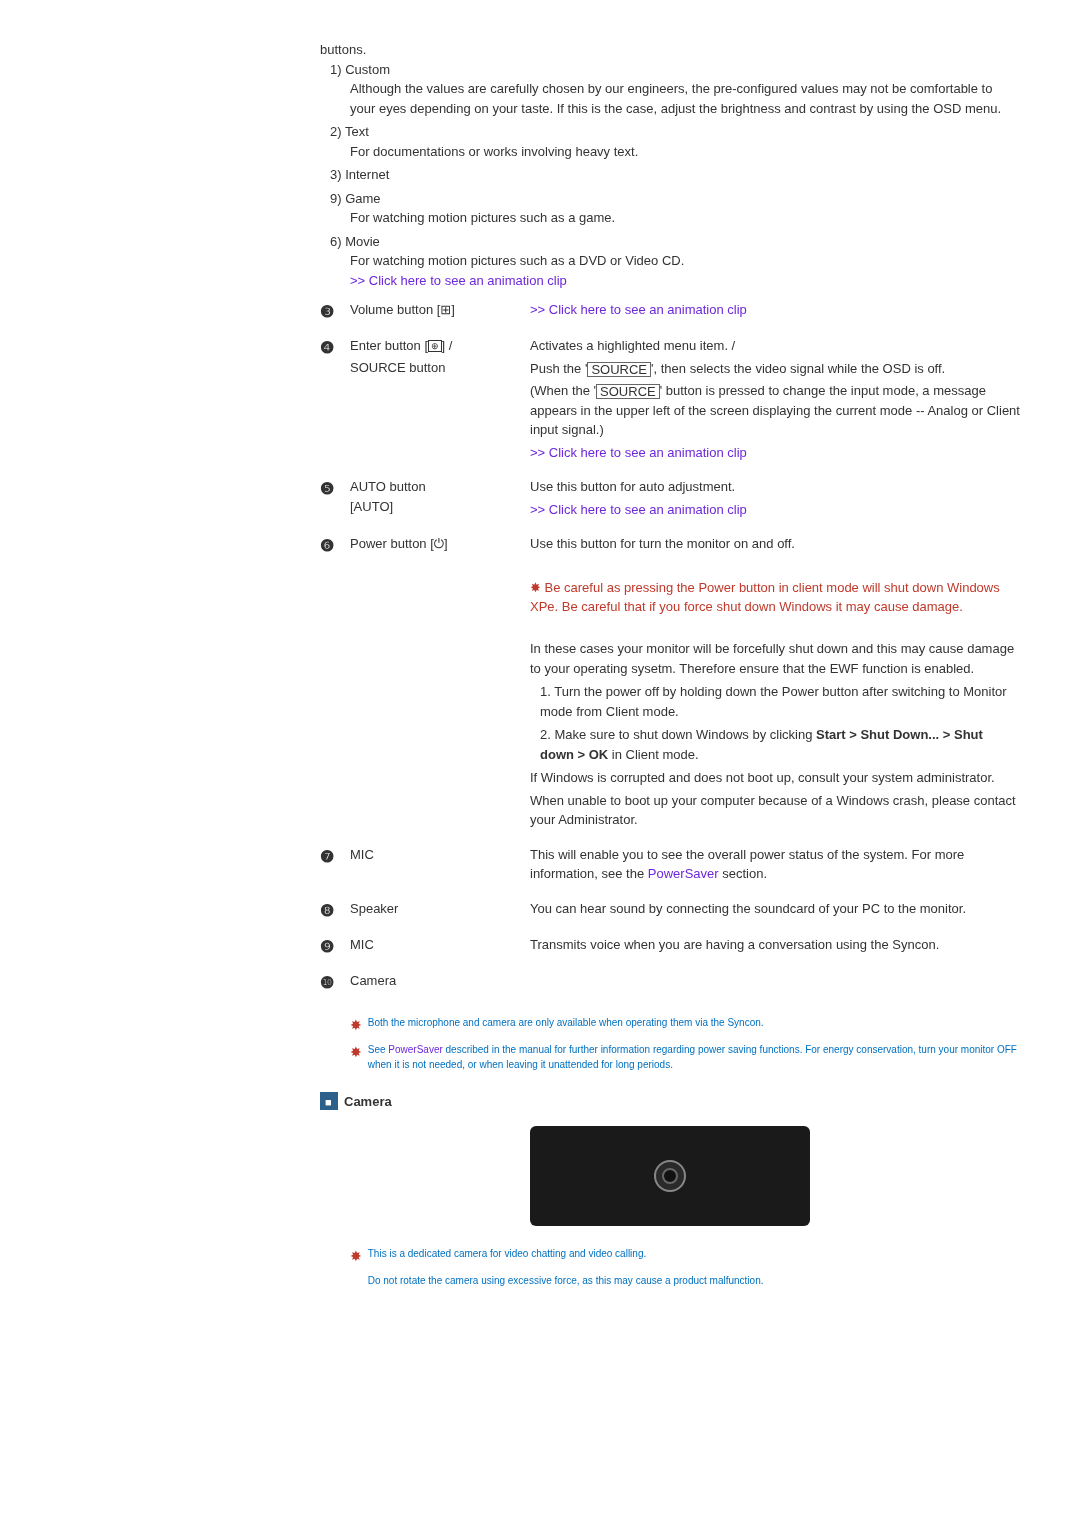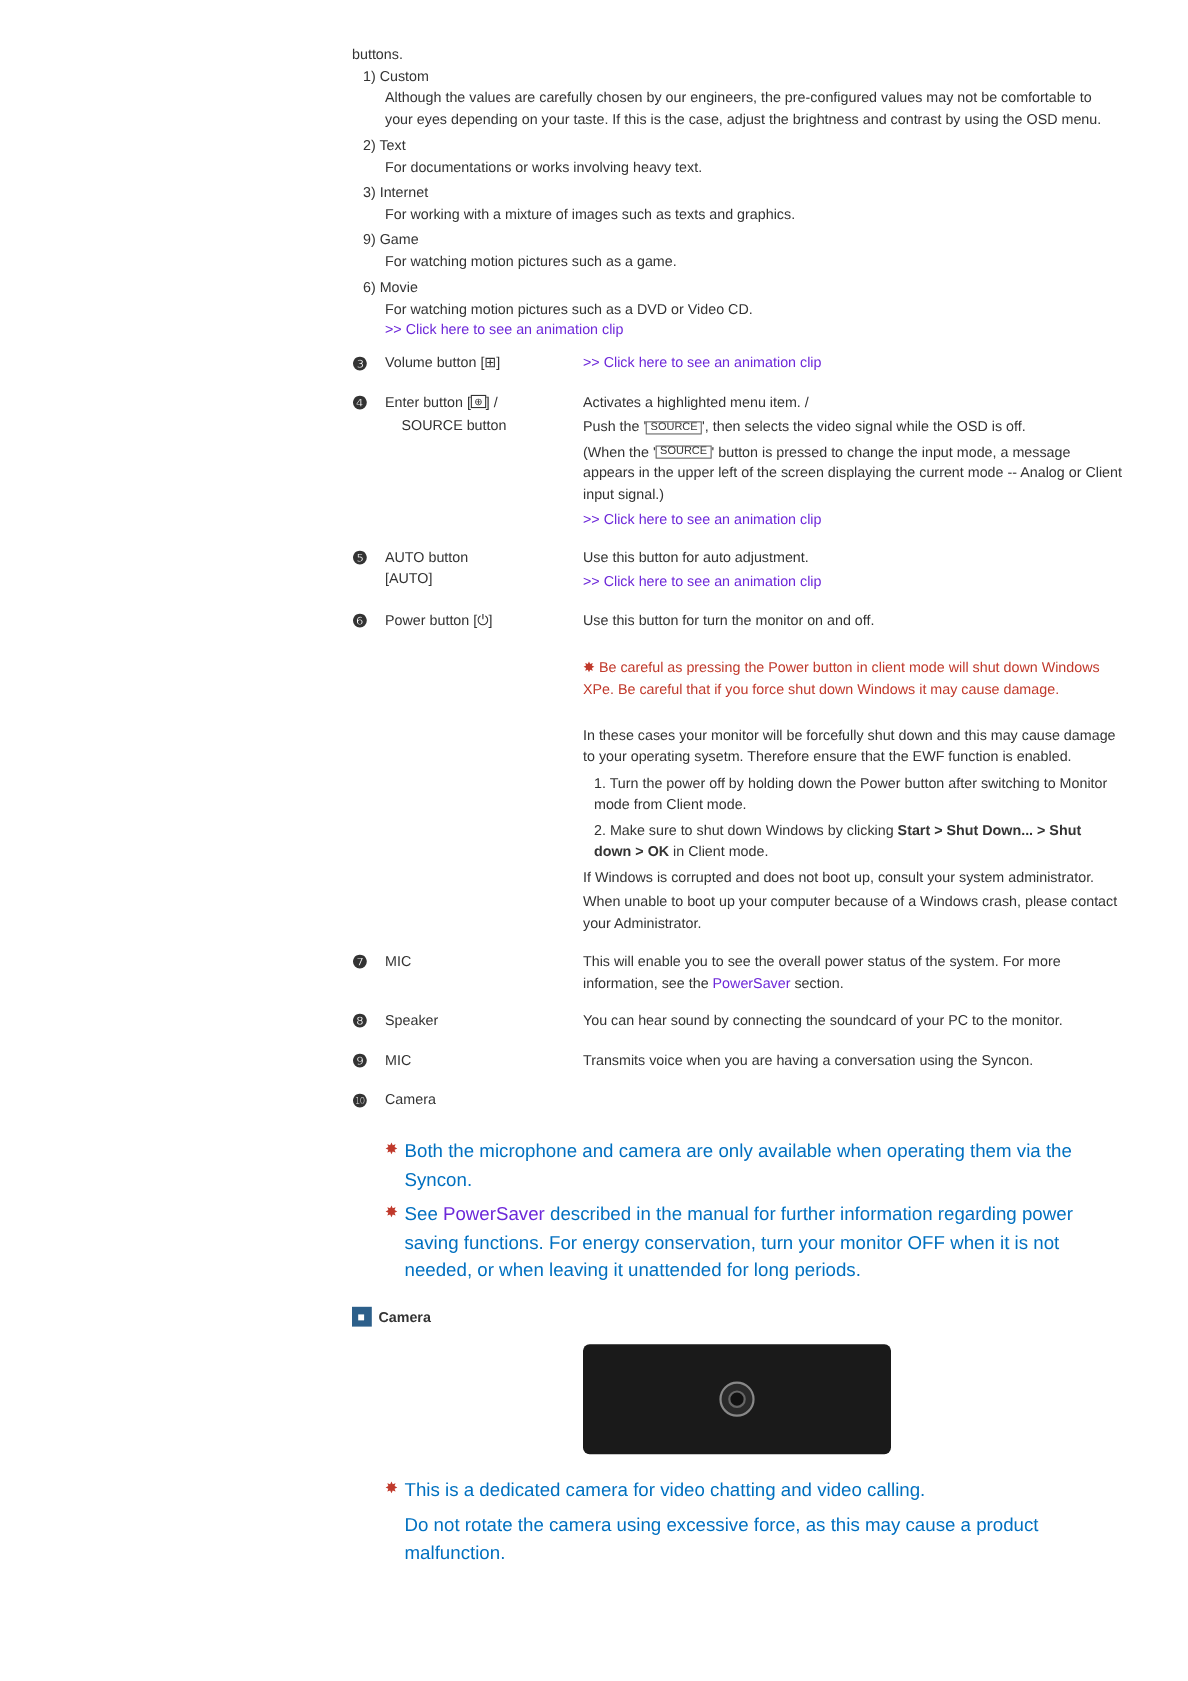--- a/index.html
+++ b/index.html
@@ -59,58 +59,57 @@
     }
     .row-label .label-main {
       font-weight: normal;
       color: #333;
     }
     .row-label .label-sub {
       font-weight: normal;
       color: #333;
       display: block;
       margin-top: 2px;
-      margin-left: 15px;
     }
     .row-content {
       flex: 1;
     }
     .row-content p {
       margin-bottom: 3px;
     }
     .warning-text {
       color: #c0392b;
       margin-top: 24px;
     }
     .icon-source {
       display: inline-block;
       border: 1px solid #666;
       padding: 0 3px;
-      font-size: 10px;
+      font-size: 13px;
       line-height: 1;
       vertical-align: middle;
     }
     .note-section {
       margin-top: 20px;
       border-top: none;
     }
     .note-item {
       display: flex;
       margin-bottom: 6px;
       align-items: flex-start;
     }
     .note-star {
       color: #c0392b;
       margin-right: 6px;
       flex-shrink: 0;
       font-size: 14px;
     }
     .note-text {
       color: #0070c0;
-      font-size: 17px;
+      font-size: 10px;
     }
     .camera-section {
       margin-top: 20px;
     }
     .camera-title {
       display: flex;
       align-items: center;
       margin-bottom: 15px;
       font-weight: bold;
       font-size: 13px;
@@ -179,21 +178,20 @@
       <div class="numbered-item">
         <span class="num-label">1) Custom</span>
         <div class="sub-text">Although the values are carefully chosen by our engineers, the pre-configured values may not be comfortable to your eyes depending on your taste. If this is the case, adjust the brightness and contrast by using the OSD menu.</div>
       </div>
       <div class="numbered-item">
         <span class="num-label">2) Text</span>
         <div class="sub-text">For documentations or works involving heavy text.</div>
       </div>
       <div class="numbered-item">
         <span class="num-label">3) Internet</span>
-        <div class="sub-text">For working with a mixture of images such as texts and graphics.</div>
       </div>
       <div class="numbered-item">
         <span class="num-label">9) Game</span>
         <div class="sub-text">For watching motion pictures such as a game.</div>
       </div>
       <div class="numbered-item">
         <span class="num-label">6) Movie</span>
         <div class="sub-text">For watching motion pictures such as a DVD or Video CD.</div>
         <div class="sub-text"><a href="#" class="link-blue">&gt;&gt; Click here to see an animation clip</a></div>
       </div>

